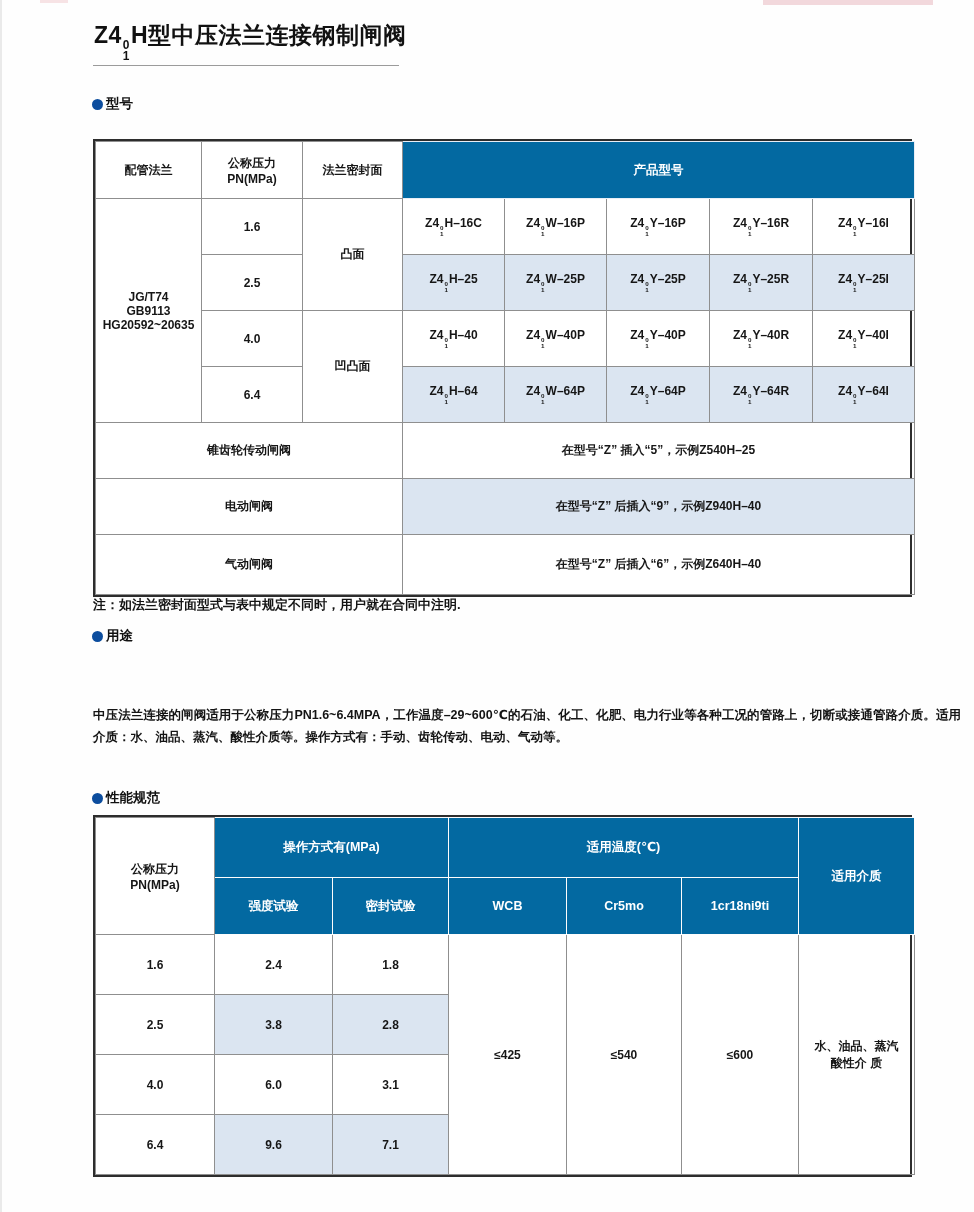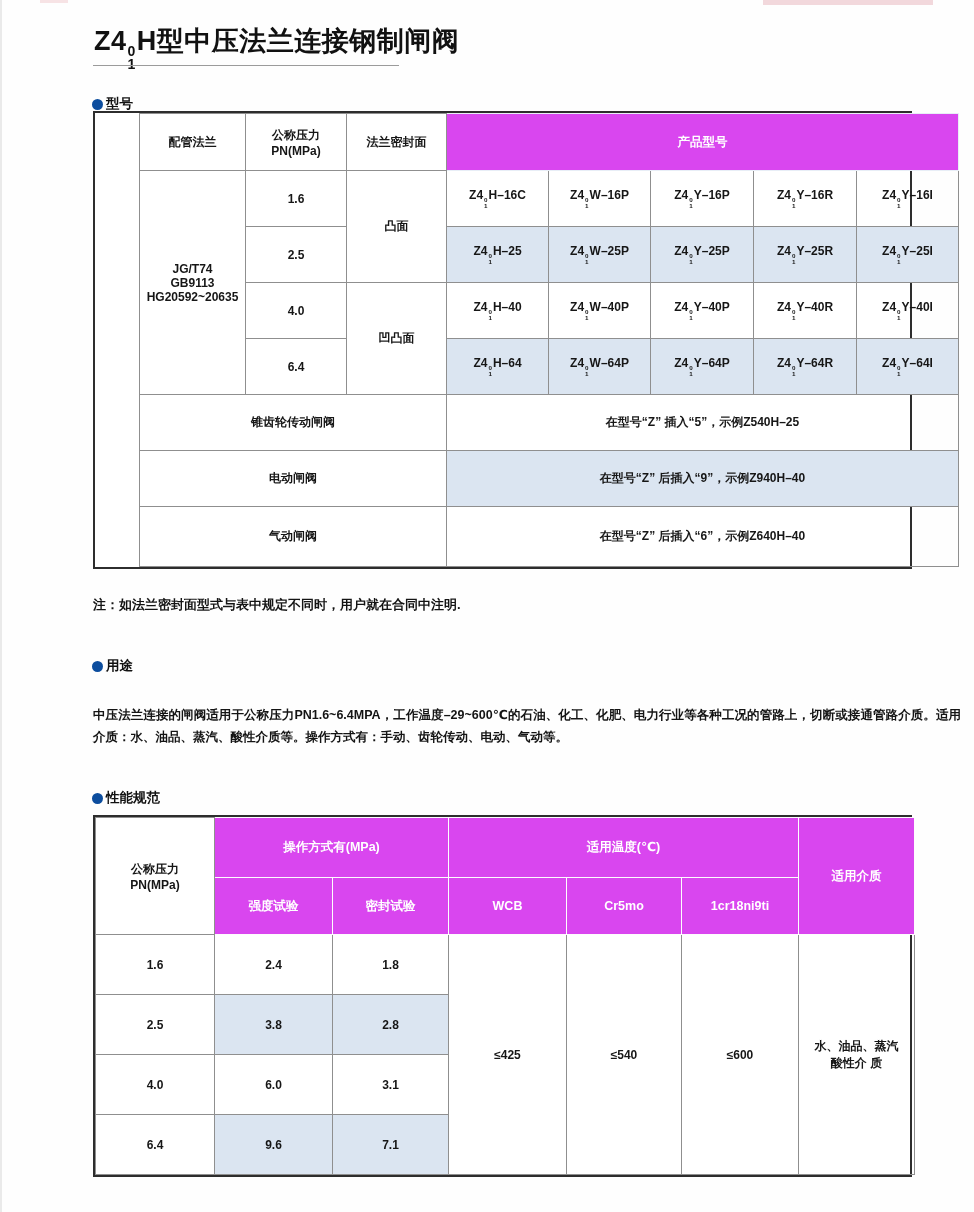--- a/index.html
+++ b/index.html
@@ -10,54 +10,54 @@
     font-family:"Liberation Sans","DejaVu Sans",sans-serif;
     color:#1c1c1c;
   }
   .page { position:relative; width:974px; height:1212px; background:#fefefe; overflow:hidden; }
   .left-edge { position:absolute; left:0; top:0; width:2px; height:100%; background:#d8d8d8; opacity:.55; }
   .top-strip { position:absolute; top:0; left:763px; width:170px; height:5px; background:#f2d8dc; }
   .top-strip2 { position:absolute; top:0; left:40px; width:28px; height:3px; background:#f7e3e5; }
 
   .title {
     position:absolute; top:5px; left:94px;
-    font-size:27px; font-weight:700; color:#111; letter-spacing:.5px;
+    font-size:23px; font-weight:700; color:#111; letter-spacing:.5px;
     white-space:nowrap;
   }
   .stack {
     display:inline-flex; flex-direction:column; align-items:center;
     line-height:.92; font-size:.52em; font-weight:700;
     vertical-align:-0.45em; margin:0 1px;
   }
   .rule { position:absolute; top:65px; left:93px; width:306px; height:0; border-top:1.5px solid #9b9b9b; }
 
   .section { position:absolute; display:flex; align-items:center; gap:3px; font-weight:700; font-size:13.5px; color:#111; }
   .bullet { width:11px; height:11px; border-radius:50%; background:#0c4d9e; flex:0 0 auto; }
   .sec-model { top:95px; left:92px; }
-  .sec-usage { top:657px; left:92px;justify-content:center; }
+  .sec-usage { top:627px; left:92px;justify-content:center; }
   .sec-perf  { top:789px; left:92px; }
 
   .usage-text {
     position:absolute; top:691px; left:93px; width:868px;
     font-size:12.5px; font-weight:600; line-height:1.8; color:#141414;
     text-align:justify;
   }
 
   .tbl-wrap { position:absolute; left:93px; border:2px solid #2d2d2d; background:#fff; }
-  .t1 { top:111px; width:819px;padding-left:44px; }
+  .t1 { top:139px; width:819px; }
   .t2 { top:815px; width:819px; }
   table { border-collapse:collapse; width:100%; table-layout:fixed; }
   td {
     border:1px solid #8f8f8f;
     text-align:center; vertical-align:middle;
     font-size:12px; font-weight:600; color:#161616;
     padding:2px; overflow:hidden;
   }
   .blue {
-    background:#d946ef; color:#ffffff;
+    background:#0369a1; color:#ffffff;
     font-weight:700; font-size:12.5px;
     border-color:#e8eef6;
   }
   .t2 .blue { border-color:#fdfdfd; }
   .shade { background:#dbe5f1; }
   .pre { white-space:pre-line; }
   .model-cell { font-size:12px; font-weight:600; white-space:nowrap; }
   .note-cell { font-size:12px; font-weight:700; }
   .label-cell { font-weight:700; }
 

